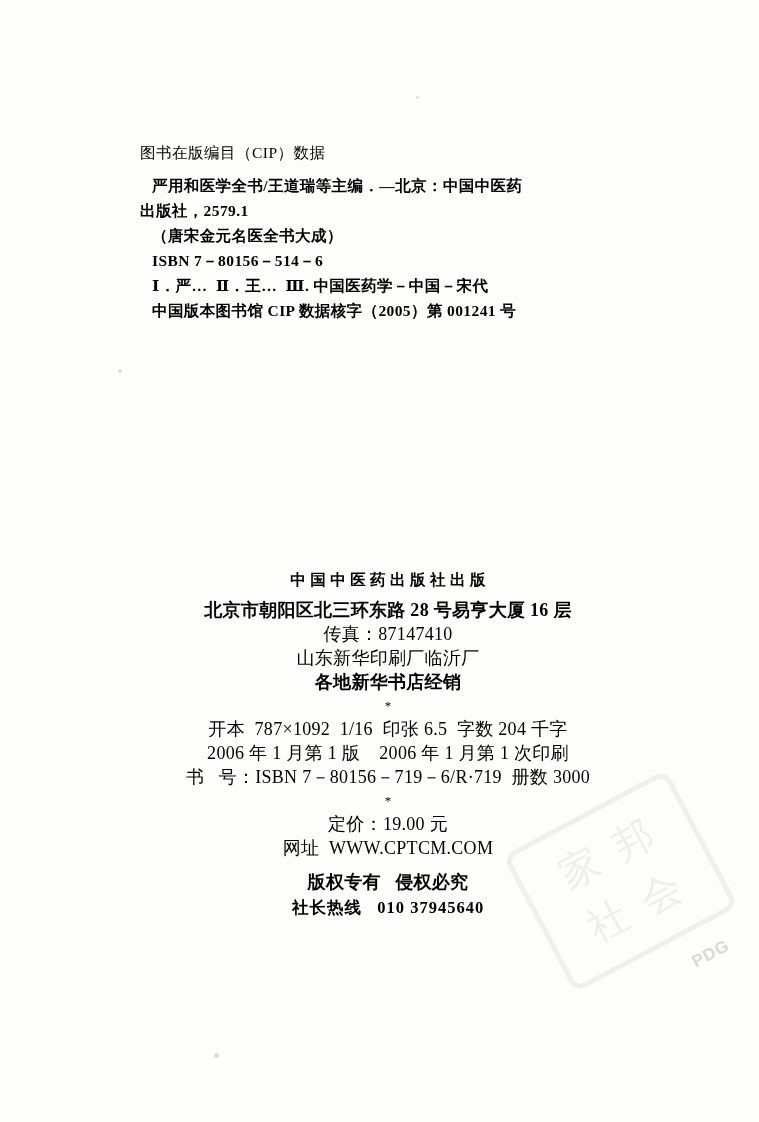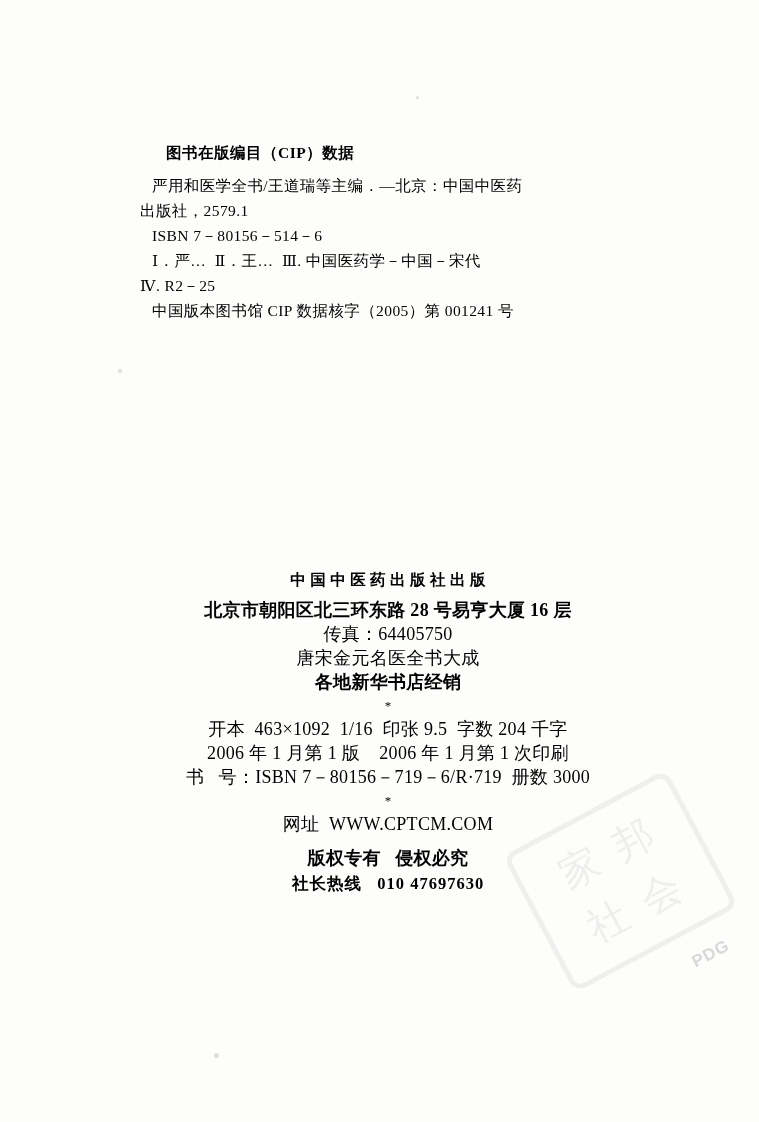--- a/index.html
+++ b/index.html
@@ -22,31 +22,31 @@
   }
 
   
   .cip-block {
     position: absolute;
     left: 140px;
     top: 143px;
     width: 480px;
   }
   .cip-title {
-    font-weight: bold;
+    font-weight: normal;
     font-size: 15.5px;
     letter-spacing: 0.5px;
     margin-bottom: 9px;
-    margin-left: 26px;
   }
   .cip-line {
     font-size: 15.5px;
     line-height: 25px;
     letter-spacing: 0.4px;
     white-space: pre-wrap;
+    font-weight: bold;
   }
   .cip-line.ind1 { padding-left: 12px; }
 
   
   .colophon {
     position: absolute;
     left: 17px;
     right: 0;
     top: 568px;
     text-align: center;
@@ -105,42 +105,43 @@
 </style>
 </head>
 <body>
 
 <div class="page">
 
   <div class="cip-block">
     <div class="cip-title">图书在版编目（CIP）数据</div>
     <div class="cip-line ind1">严用和医学全书/王道瑞等主编．—北京：中国中医药</div>
     <div class="cip-line">出版社，2579.1</div>
+    <div class="cip-line ind1">（唐宋金元名医全书大成）</div>
     <div class="cip-line ind1">ISBN 7－80156－514－6</div>
     <div class="cip-line ind1">Ⅰ．严…  Ⅱ．王…  Ⅲ. 中国医药学－中国－宋代</div>
-    <div class="cip-line">Ⅳ. R2－25</div>
     <div class="cip-line ind1">中国版本图书馆 CIP 数据核字（2005）第 001241 号</div>
   </div>
 
   <div class="colophon">
     <div class="c-line bold big">中 国 中 医 药 出 版 社 出 版</div>
     <div class="gap-sm"></div>
     <div class="c-line bold">北京市朝阳区北三环东路 28 号易亨大厦 16 层</div>
-    <div class="c-line">传真：64405750</div>
-    <div class="c-line">唐宋金元名医全书大成</div>
+    <div class="c-line">传真：87147410</div>
+    <div class="c-line">山东新华印刷厂临沂厂</div>
     <div class="c-line bold">各地新华书店经销</div>
     <div class="c-sep">*</div>
-    <div class="c-line">开本  463×1092  1/16  印张 9.5  字数 204 千字</div>
+    <div class="c-line">开本  787×1092  1/16  印张 6.5  字数 204 千字</div>
     <div class="c-line">2006 年 1 月第 1 版    2006 年 1 月第 1 次印刷</div>
     <div class="c-line">书   号：ISBN 7－80156－719－6/R·719  册数 3000</div>
     <div class="c-sep">*</div>
+    <div class="c-line">定价：19.00 元</div>
     <div class="c-line">网址  WWW.CPTCM.COM</div>
     <div class="gap-md"></div>
     <div class="c-line bold">版权专有   侵权必究</div>
-    <div class="c-line strong-big">社长热线   010 47697630</div>
+    <div class="c-line strong-big">社长热线   010 37945640</div>
   </div>
 
   <div class="watermark">
     <svg width="240" height="230" viewBox="0 0 240 230" xmlns="http://www.w3.org/2000/svg">
       <g transform="rotate(-28 120 115)">
         <rect x="28" y="30" width="180" height="150" rx="10" fill="none" stroke="#e2e2e2" stroke-width="5"></rect>
         <text x="68" y="88" font-family="'Liberation Serif', serif" font-size="40" fill="#e0e0e0">家</text>
         <text x="128" y="88" font-family="'Liberation Serif', serif" font-size="40" fill="#e0e0e0">邦</text>
         <text x="68" y="148" font-family="'Liberation Serif', serif" font-size="40" fill="#e0e0e0">社</text>
         <text x="128" y="148" font-family="'Liberation Serif', serif" font-size="40" fill="#e0e0e0">会</text>

